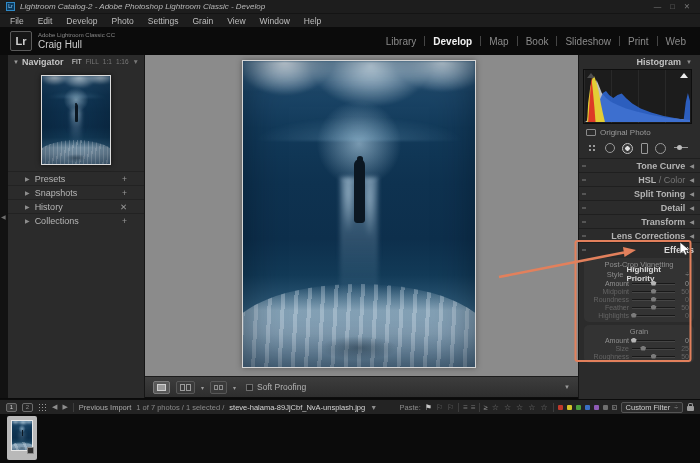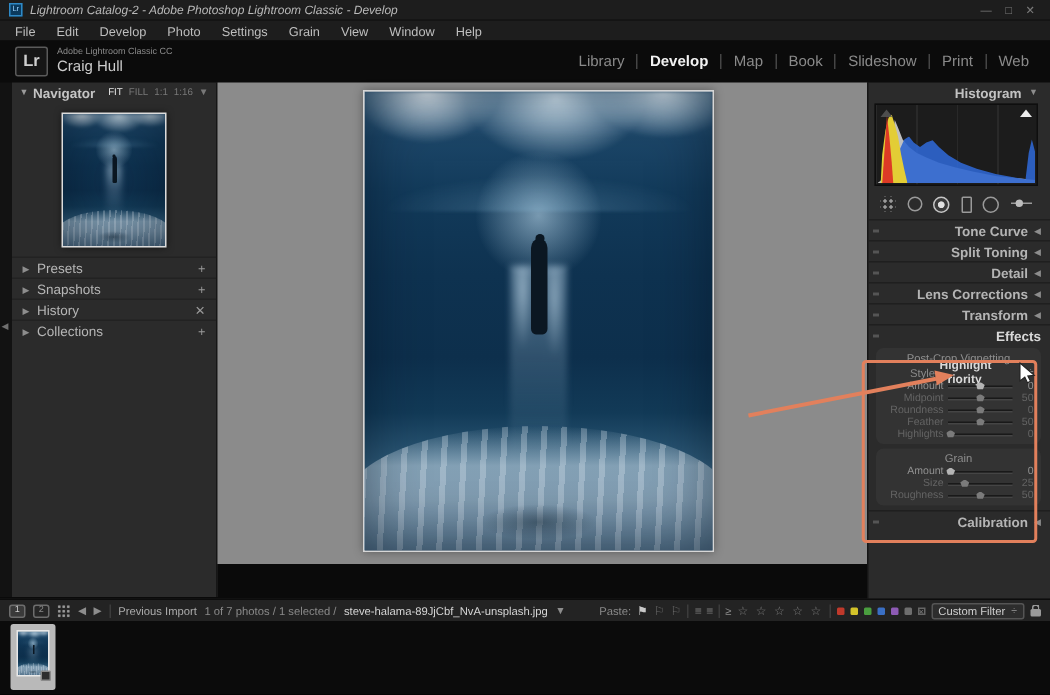--- a/index.html
+++ b/index.html
@@ -41,21 +41,21 @@
   
   #leftpanel { position:absolute; left:8px; top:55px; width:137px; height:343px; background:#2b2b2b; border-right:1px solid #161616; }
   .navhead { height:13px; display:flex; align-items:center; gap:3px; padding:0 5px; }
   .navhead .tri { font-size:6px; color:#9a9a9a; }
   .navhead .t { font-size:9px; font-weight:bold; color:#c4c4c4; }
   .navhead .zooms { margin-left:auto; display:flex; gap:4px; align-items:center; }
   .navhead .z { font-size:6.5px; color:#787878; }
   .navhead .z.on { color:#e6e6e6; }
   .navpreview { height:103px; display:flex; align-items:center; justify-content:center; }
   .navpreview .uw { width:70px; height:90px; border:1px solid #dcdcdc; box-shadow:0 0 5px rgba(0,0,0,.6); }
-  .lsec { height:14px; border-top:1px solid #222222; display:flex; align-items:center; gap:5px; padding:0 7px; }
+  .lsec { height:14px; border-top:1px solid #222222; display:flex; align-items:center; gap:5px; padding:0 17px; }
   .lsec .tri { font-size:6px; color:#8d8d8d; }
   .lsec .lab { font-size:9px; color:#b6b6b6; }
   .lsec .act { margin-left:auto; font-size:8.5px; color:#9a9a9a; }
   .panel-bottom { position:absolute; left:0; right:0; bottom:0; height:22px; display:flex; gap:5px; padding:3px 7px; }
   .btn { flex:1; background:linear-gradient(#4a4a4a,#383838); border:1px solid #232323; border-radius:3px;
          color:#c6c6c6; font-size:8.5px; display:flex; align-items:center; justify-content:center;
          box-shadow:inset 0 1px 0 rgba(255,255,255,.07); }
   .btn.wide { flex:1.7; }
 
   
@@ -305,67 +305,96 @@
   <div id="canvas">
     <div id="photo" class="uw">
       <div class="uw-surface"></div>
         <div class="uw-trail"></div>
         <div class="uw-diver"></div>
         <div class="uw-floor"></div>
         <div class="uw-vig"></div>
     </div>
   </div>
 
+  <div id="ctoolbar">
+    <span class="vicon active">
+        <span class="r1"></span>
+      </span>
+    <span class="vicon">
+        <span class="r2"></span>
+        <span class="r2"></span>
+      </span>
+    <span class="caret">▾</span>
+    <span class="vicon">
+        <span class="r3"></span>
+        <span class="r3"></span>
+      </span>
+    <span class="caret">▾</span>
+    <span id="softproof">
+      <span class="cb"></span>
+      <span class="lab">Soft Proofing</span>
+    </span>
+    <span class="caret endcaret">▼</span>
+  </div>
 
   <div id="rightpanel">
     <div class="histhead">
       <span class="t">Histogram</span>
       <span class="tri">▼</span>
     </div>
     <div id="histbox">
       <div class="grid"></div>
       <div class="h-layer h-gray"></div>
       <div class="h-layer h-blue"></div>
       <div class="h-layer h-yellow"></div>
       <div class="h-layer h-red"></div>
       <div class="clipTL"></div>
       <div class="clipTR"></div>
     </div>
+    <div class="origrow">
+      <span class="ic"></span>
+      <span class="lab">Original Photo</span>
+    </div>
     <div id="toolstrip">
       <span class="t-grid"></span>
       <span class="t-circle"></span>
       <span class="t-redeye"></span>
       <span class="t-rect"></span>
       <span class="t-ellipse"></span>
       <span class="t-brush"></span>
     </div>
 
     <div class="rsec">
       <span class="mark"></span>
       <span class="lab">Tone Curve</span>
       <span class="tri">◀</span>
     </div>
     <div class="rsec">
       <span class="mark"></span>
+      <span class="lab"><span>HSL</span><span class="dim2"> / Color</span></span>
+      <span class="tri">◀</span>
+    </div>
+    <div class="rsec">
+      <span class="mark"></span>
       <span class="lab">Split Toning</span>
       <span class="tri">◀</span>
     </div>
     <div class="rsec">
       <span class="mark"></span>
       <span class="lab">Detail</span>
       <span class="tri">◀</span>
     </div>
     <div class="rsec">
       <span class="mark"></span>
+      <span class="lab">Transform</span>
+      <span class="tri">◀</span>
+    </div>
+    <div class="rsec">
+      <span class="mark"></span>
       <span class="lab">Lens Corrections</span>
-      <span class="tri">◀</span>
-    </div>
-    <div class="rsec">
-      <span class="mark"></span>
-      <span class="lab">Transform</span>
       <span class="tri">◀</span>
     </div>
     <div class="rsec hl">
       <span class="mark"></span>
       <span class="lab">Effects</span>
     </div>
 
     <div class="well">
       <div class="welltitle">Post-Crop Vignetting</div>
       <div class="stylerow">
@@ -428,25 +457,20 @@
       </div>
       <div class="srow dim">
         <span class="s-label">Roughness</span>
         <span class="s-track">
             <span class="s-thumb" style="left: 50%;"></span>
           </span>
         <span class="s-val">50</span>
       </div>
     </div>
 
-    <div class="rsec">
-      <span class="mark"></span>
-      <span class="lab">Calibration</span>
-      <span class="tri">◀</span>
-    </div>
 
     <div class="panel-bottom">
       <div class="btn">Previous</div>
       <div class="btn">Reset</div>
     </div>
   </div>
 
   <div id="fsbar">
     <span class="mon">1</span>
     <span class="mon dim">2</span>

